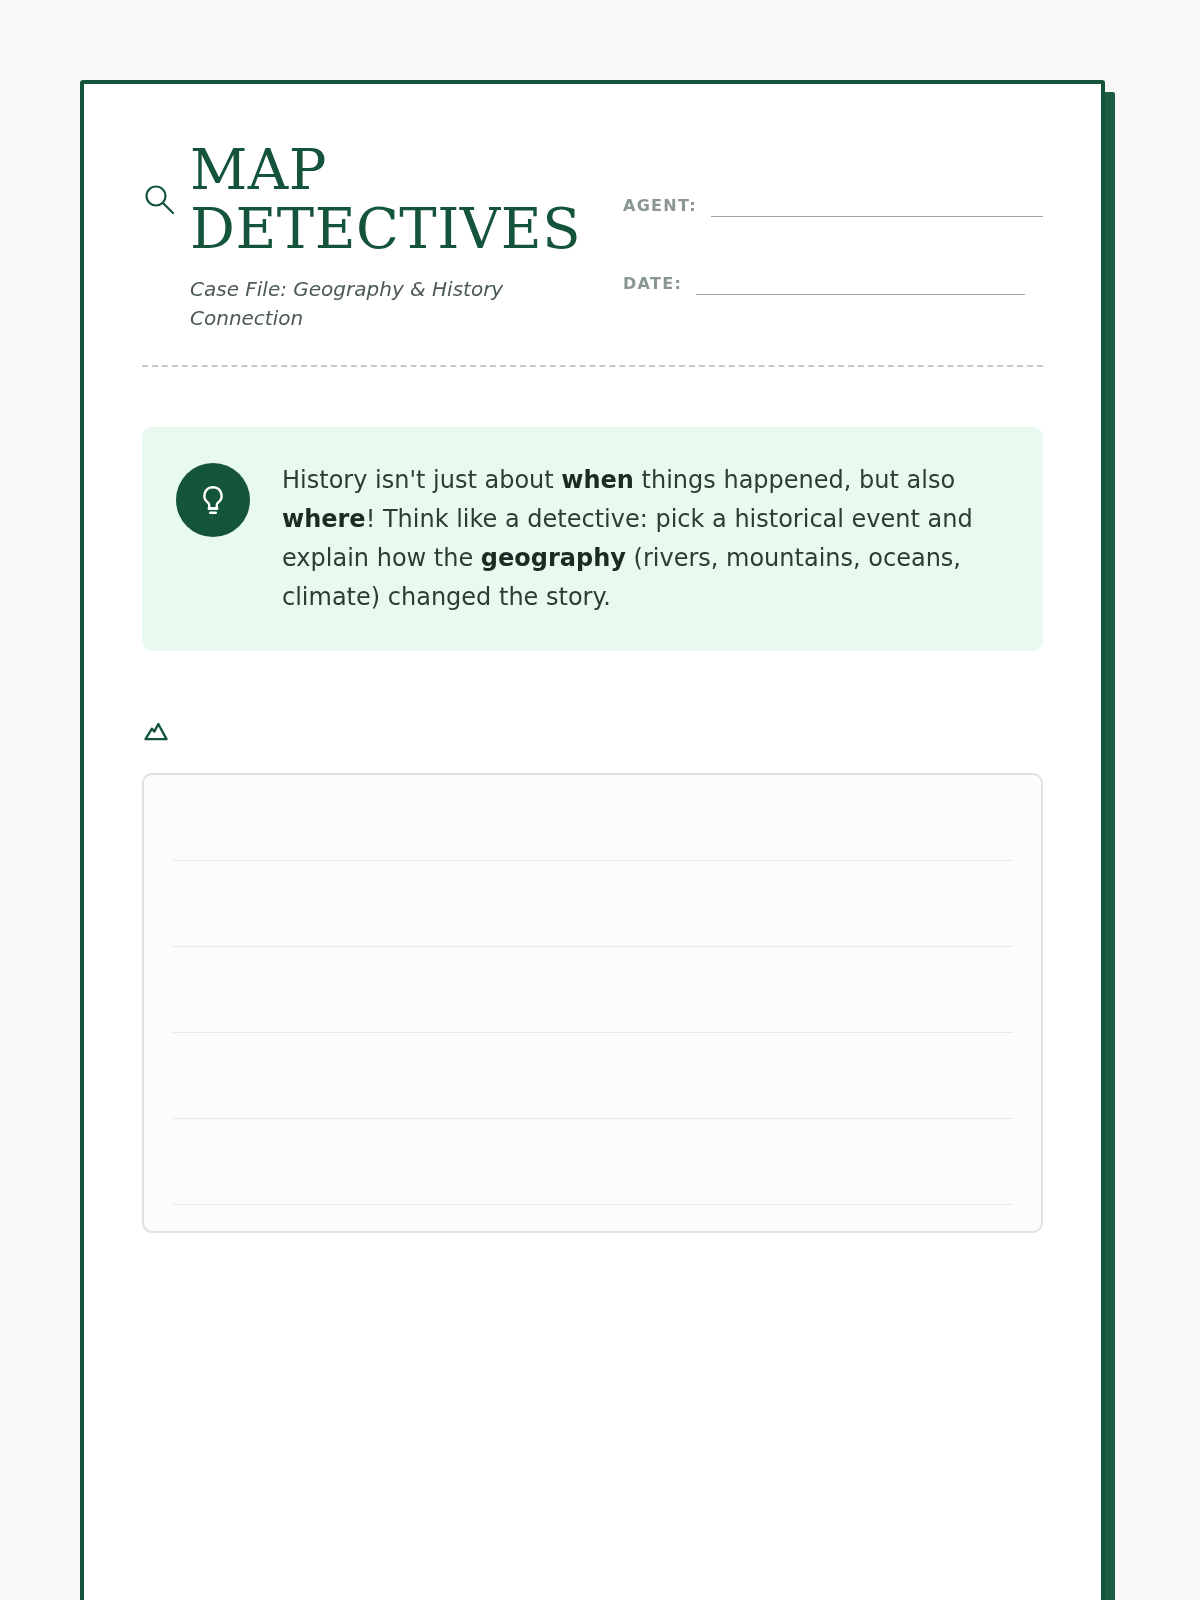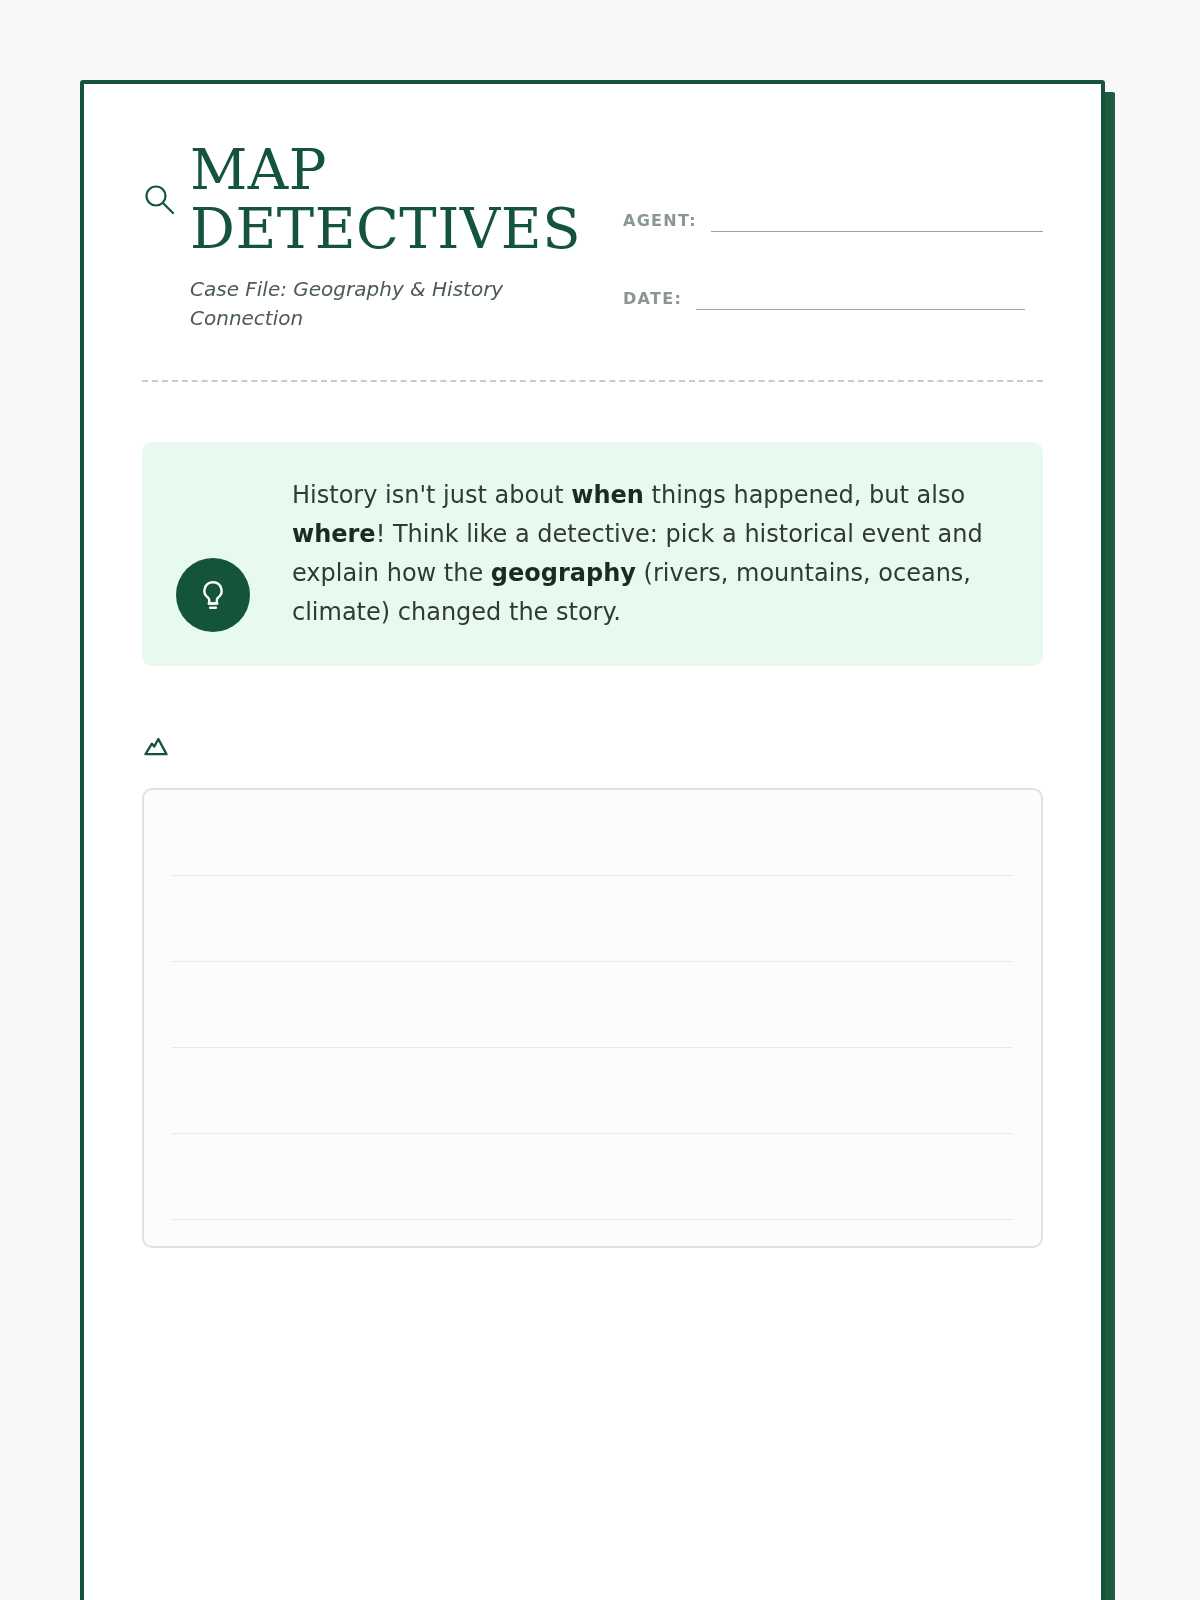--- a/index.html
+++ b/index.html
@@ -71,21 +71,21 @@
     font-family: "DejaVu Sans", sans-serif;
     font-style: italic;
     color: #4b5a52;
     font-size: 20px;
     line-height: 1.45;
     margin: 16px 0 0 0;
     max-width: 400px;
   }
 
   .meta {
-    margin-top: 66px;
+    margin-top: 51px;
     width: 420px;
   }
   .meta-row {
     display: flex;
     align-items: flex-end;
     gap: 14px;
     margin-bottom: 52px;
   }
   .meta-label {
     font-size: 16px;
@@ -107,22 +107,22 @@
     margin: 18px 0 0 0;
   }
 
   
   .tip {
     margin-top: 60px;
     background: #e8faf0;
     border-radius: 10px;
     padding: 34px 36px 34px 34px;
     display: flex;
-    gap: 42px;
-    align-items: flex-end;
+    gap: 32px;
+    align-items: flex-start;
   }
   .bulb {
     flex: 0 0 auto;
     width: 74px;
     height: 74px;
     border-radius: 50%;
     background: #14543a;
     display: flex;
     align-items: center;
     justify-content: center;

